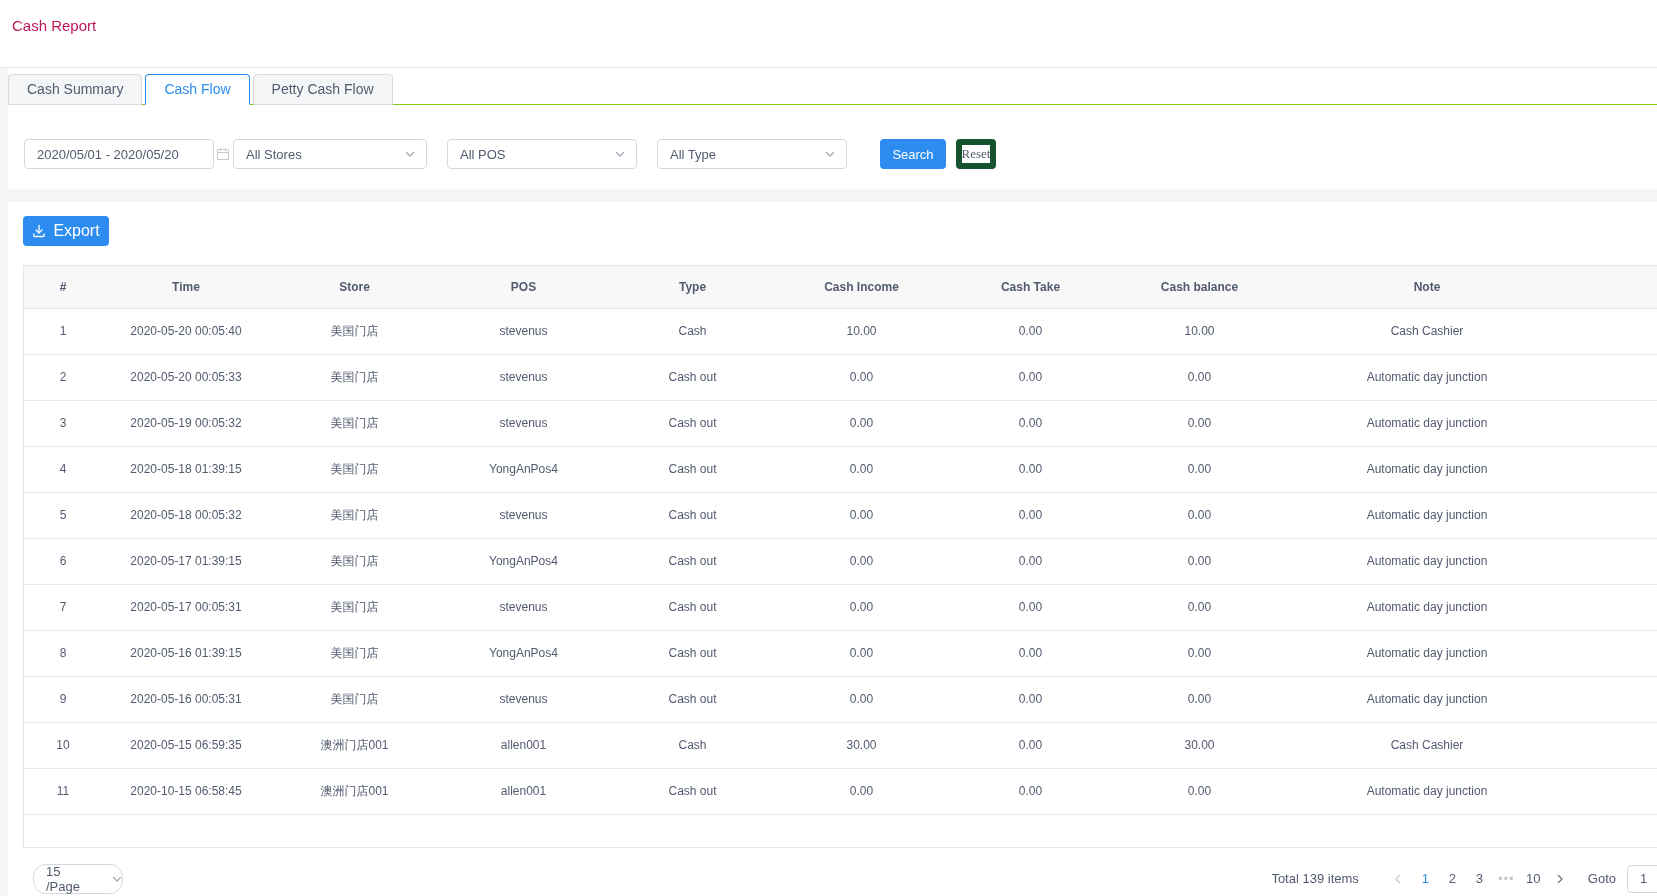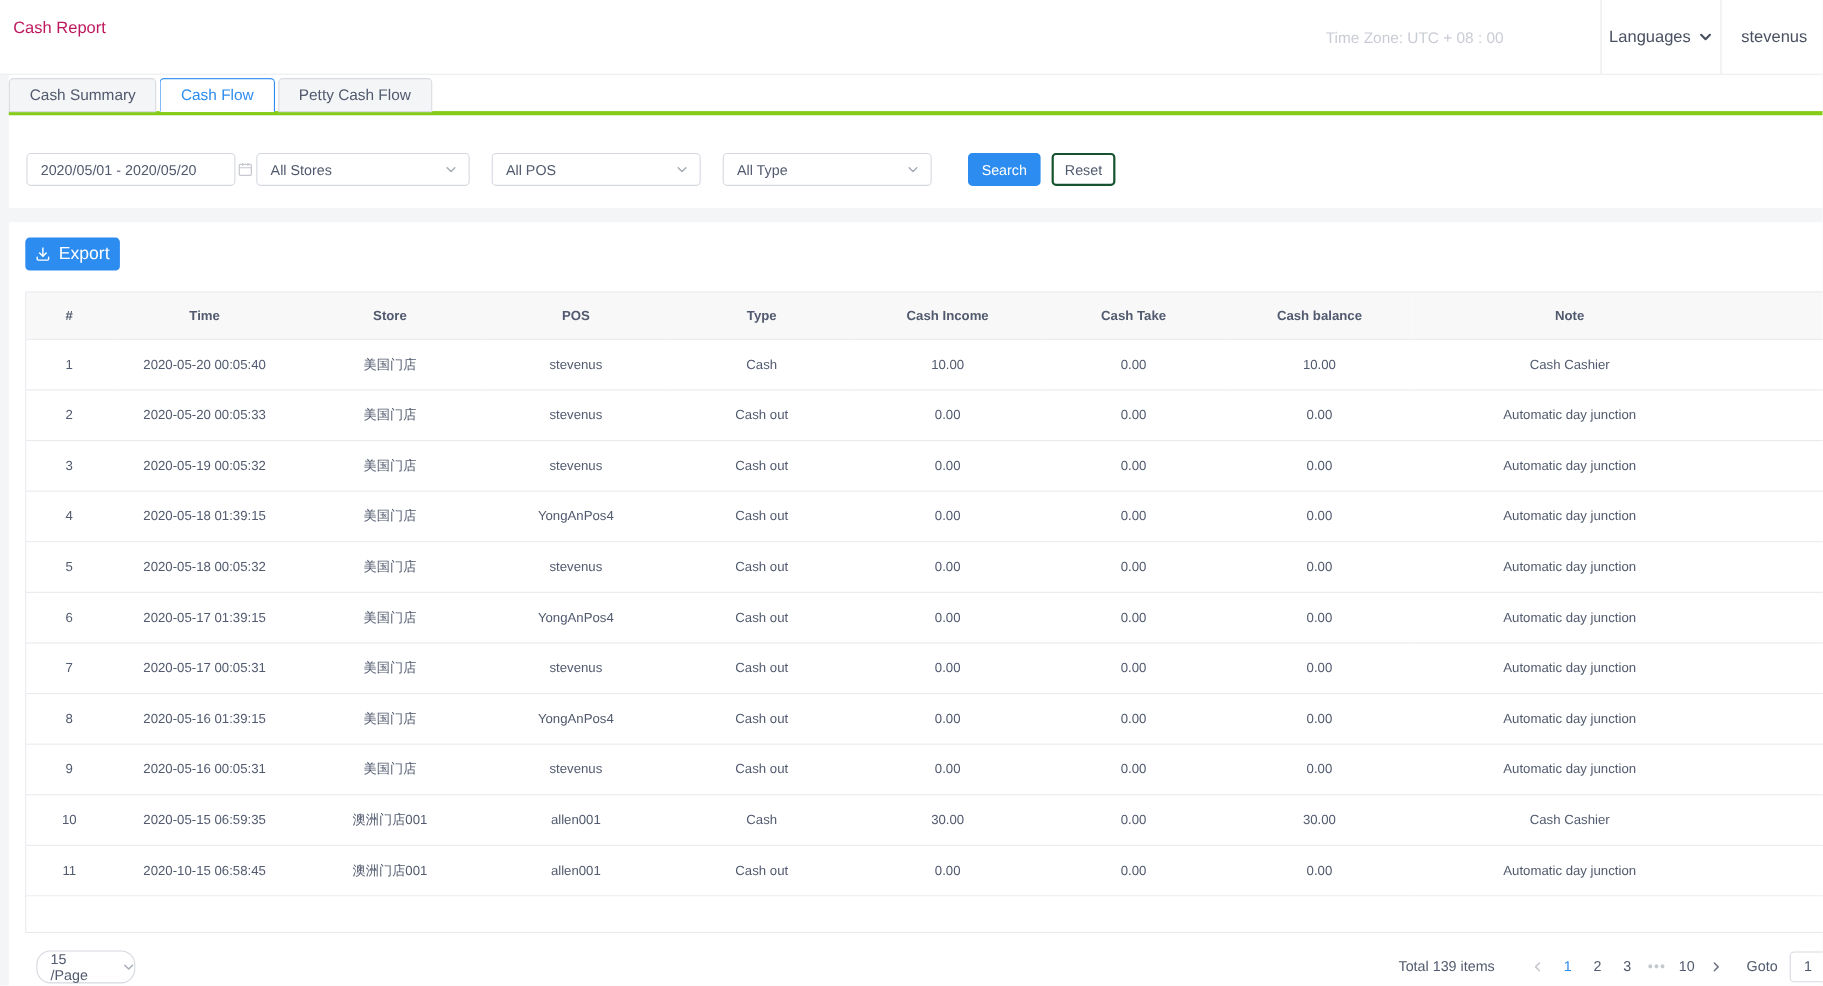--- a/index.html
+++ b/index.html
@@ -15,42 +15,42 @@
     display:flex; align-items:stretch; }
   .header-title{ font-size:15px; color:#be185d; align-self:flex-start; margin:17px 0 0 12px; }
   .hdr-right{ margin-left:auto; display:flex; align-items:stretch; }
   .tz{ display:flex; align-items:center; color:#c9ccd4; font-size:14px; padding-right:88px; }
   .lang{ width:110px; border-left:1px solid #e8eaec; border-right:1px solid #e8eaec;
     display:flex; align-items:center; justify-content:center; gap:7px;
     font-size:15px; color:#495060; cursor:pointer; }
   .user{ display:flex; align-items:center; padding:0 14px 0 18px; font-size:15px; color:#495060; cursor:pointer; }
   
   .content{ margin-left:8px; }
-  .tabbar{ height:37px; background:#fff; border-bottom:4px solid #84cc16;
+  .tabbar{ height:37px; background:#fff; border-bottom:1px solid #84cc16;
     display:flex; align-items:flex-end; }
   .tab{ margin-bottom:-1px; margin-right:3px; height:31px; line-height:29px; padding:0 18px;
     background:#f4f5f6; border:1px solid #d8dce1; border-radius:4px 4px 0 0;
     font-size:14px; color:#515a6e; cursor:pointer; white-space:nowrap; }
   .tab.active{ background:#fff; border-color:#2d8cf0; border-bottom-color:#fff; color:#2d8cf0; }
   .filters{ background:#fff; padding:34px 0 20px 16px; display:flex; align-items:center; }
   .input-box{ height:30px; border:1px solid #d5d9df; border-radius:4px; background:#fff;
     display:flex; align-items:center; justify-content:space-between;
     font-size:13px; color:#515a6e; padding:0 10px 0 12px;gap:31px; }
   .date-box{ width:190px; margin-right:19px; }
   .date-box input{ border:none; outline:none; width:148px; font-size:13px; color:#515a6e;
     font-family:"Liberation Sans",sans-serif; padding:0; background:transparent; }
   .select{ cursor:pointer; margin-right:20px; }
   .sel-stores{ width:194px; } .sel-pos{ width:190px; } .sel-type{ width:190px; }
   .chev{ color:#a5abb5; display:flex; }
   .btn{ height:30px; border-radius:4px; font-size:13px; display:inline-flex;
-    align-items:center; justify-content:center; cursor:pointer; border:2px solid #14532d;
+    align-items:center; justify-content:center; cursor:pointer; border:6px solid #14532d;
     background:#fff; color:#515a6e; font-family:"Liberation Sans",sans-serif; }
   .btn-primary{ background:#2d8cf0; border-color:#2d8cf0; color:#fff; }
   .search-btn{ width:66px; margin-left:13px; }
-  .reset-btn{ width:58px; margin-left:10px; }
+  .reset-btn{ width:40px; margin-left:10px;font-family:Liberation Serif, serif; }
   .gap{ height:13px; }
   
   .table-panel{ background:#fff; padding:14px 0 0 15px; height:700px; }
   .export-btn{ width:86px; gap:7px; font-size:16px; }
   .table-wrap{ margin-top:19px; width:1727px; border:1px solid #e2e5e9; background:#fff; }
   table{ border-collapse:collapse; width:100%; table-layout:fixed; }
   th{ height:42px; background:#f8f8f9; font-size:12px; font-weight:bold; color:#515a6e;
     text-align:center; border-bottom:1px solid #e8eaec; padding:0 4px; }
   td{ height:46px; background:#fff; font-size:12px; color:#515a6e; text-align:center;
     border-bottom:1px solid #e8eaec; padding:0 4px; white-space:nowrap; overflow:hidden; }
@@ -69,32 +69,20 @@
   .goto-label{ margin:0 11px 0 14px;text-align:right; }
   .goto-input{ width:50px; height:28px; border:1px solid #d5d9df; border-radius:4px;
     font-size:13px; color:#515a6e; padding:0 4px 0 12px; outline:none;
     font-family:"Liberation Sans",sans-serif; }
 </style>
 </head>
 <body>
 
 <div class="header">
   <div class="header-title">Cash Report</div>
-  <div class="hdr-right">
-    <div class="tz">Time Zone: UTC + 08 : 00</div>
-    <div class="lang">
-      <span>Languages</span>
-      <span class="chev">
-        <svg width="13" height="13" viewBox="0 0 12 12">
-            <path d="M2.3 4.3 L6 8 L9.7 4.3" fill="none" stroke="#495060" stroke-width="1.8" stroke-linecap="round" stroke-linejoin="round"></path>
-          </svg>
-      </span>
-    </div>
-    <div class="user">stevenus</div>
-  </div>
 </div>
 
 <div class="content">
 
   <div class="tabbar">
       <div class="tab">Cash Summary</div>
       <div class="tab active">Cash Flow</div>
       <div class="tab">Petty Cash Flow</div>
     </div>
 

